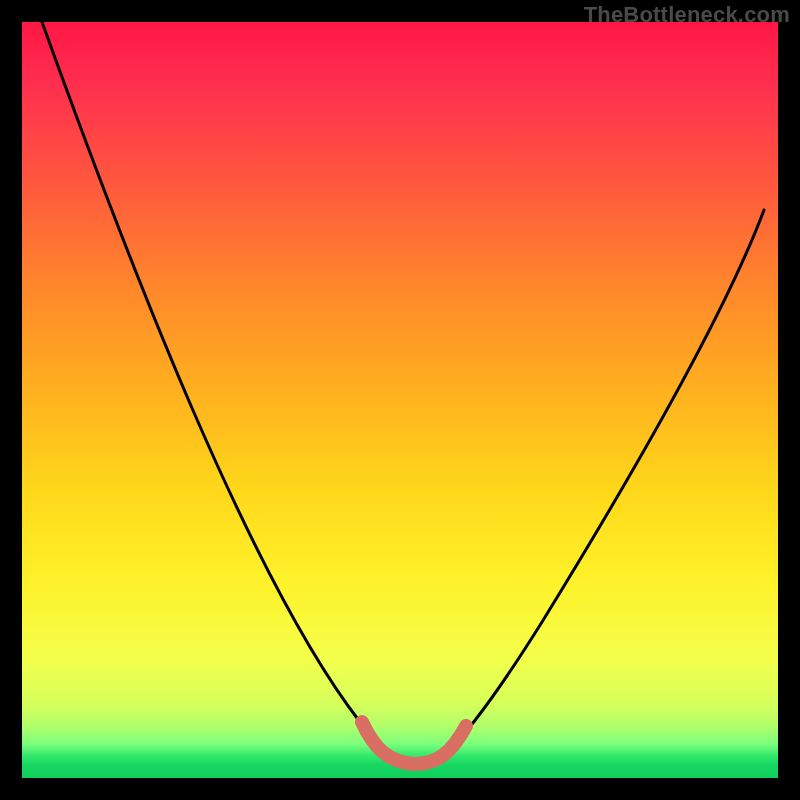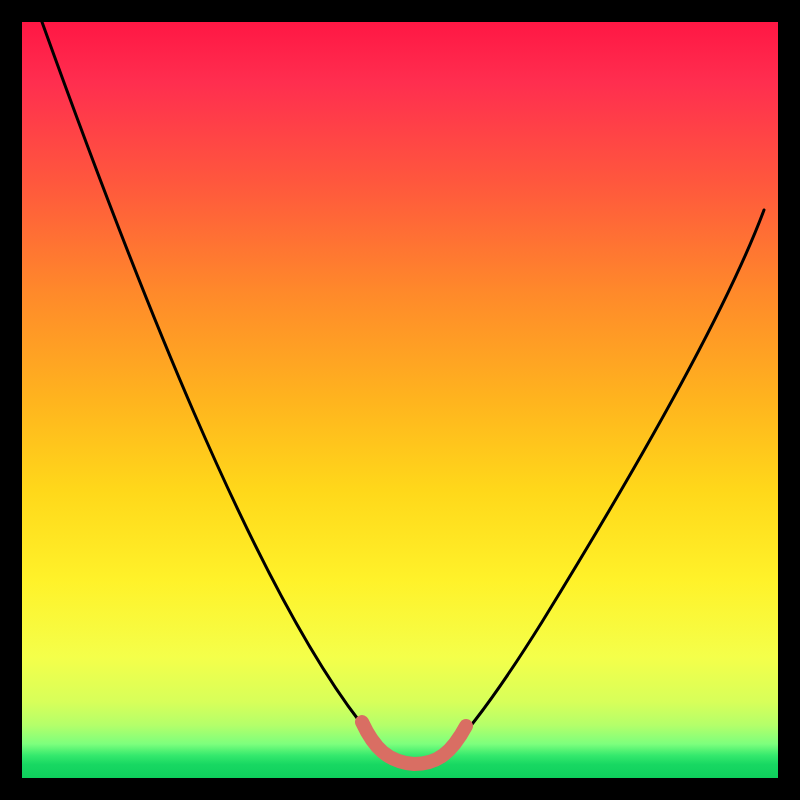--- a/index.html
+++ b/index.html
@@ -72,14 +72,15 @@
 
       <path fill="none" stroke="#000" stroke-width="3" stroke-linecap="round" d="M 20 0 C 110 250, 230 560, 338 700 C 348 716, 356 727, 360 732"></path>
 
       <path fill="none" stroke="#000" stroke-width="3" stroke-linecap="round" d="M 424 732 C 440 716, 470 680, 520 600 C 600 470, 700 300, 742 188"></path>
 
       <path fill="none" stroke="#d96e63" stroke-width="14" stroke-linecap="round" d="M 340 700 C 352 726, 366 740, 392 742 C 416 742, 430 730, 444 704"></path>
     </svg>
 
   </div>
 
+  <div class="watermark">TheBottleneck.com</div>
 
 </div>
 
 </body></html>

